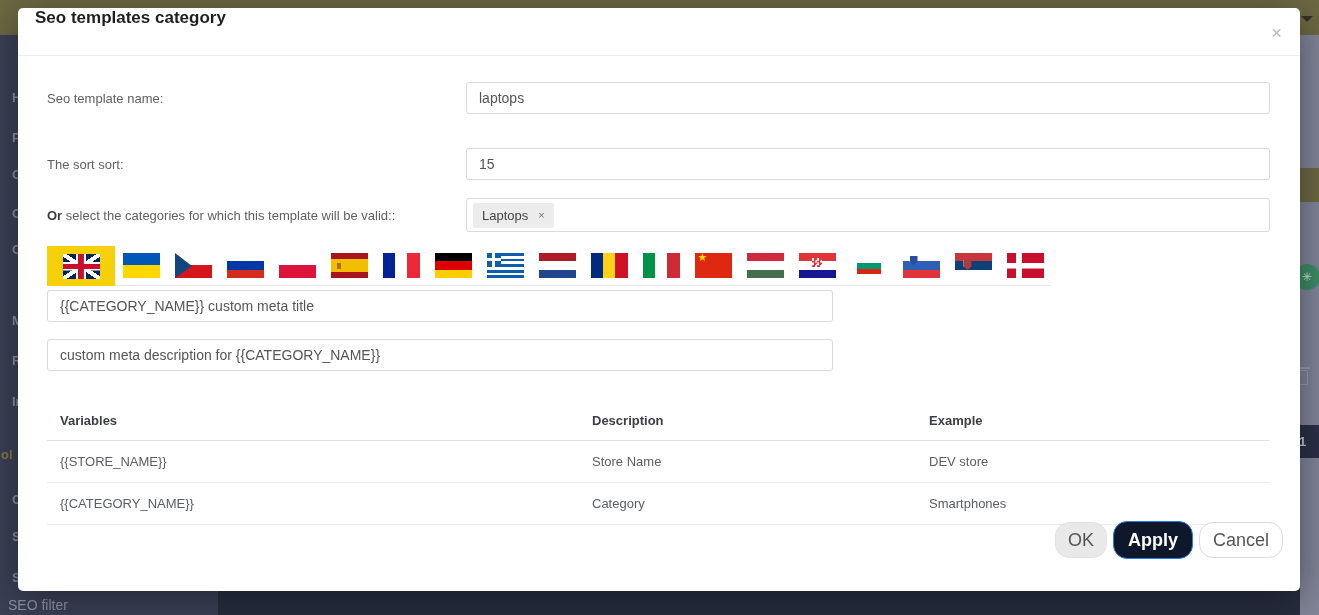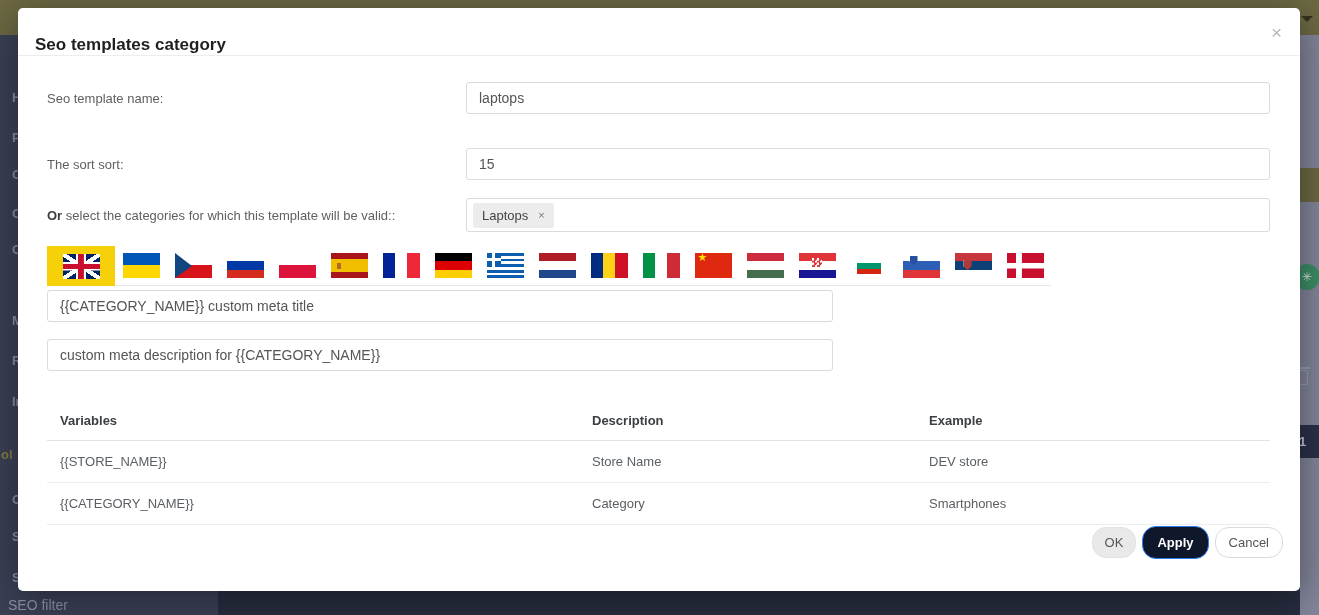--- a/index.html
+++ b/index.html
@@ -23,21 +23,21 @@
   .bg-trash{position:absolute;left:1295px;top:370px;width:11px;height:13px;border:1px solid #9aa0b0;
     border-radius:1px;z-index:2;}
   .bg-trash::before{content:"";position:absolute;left:-3px;top:-4px;width:17px;height:2px;background:#9aa0b0;}
   .bg-count-band{position:absolute;left:1293px;top:425px;width:26px;height:33px;background:#2b3048;z-index:2;
     color:#c9ccd8;font-size:13px;font-weight:700;line-height:33px;text-align:left;padding-left:6px;box-sizing:border-box;}
   .bg-bottom-strip{position:absolute;left:218px;top:585px;width:1082px;height:30px;background:#282d3f;z-index:1;}
 
   
   .modal{position:absolute;left:18px;top:8px;width:1282px;height:583px;background:#fff;border-radius:5px;
     box-shadow:0 8px 40px rgba(10,12,20,.5);z-index:10;box-sizing:border-box;}
-  .modal-header{height:47px;display:flex;align-items:flex-end;padding-left:17px;border-bottom:1px solid #ededed;position:relative;}
+  .modal-header{height:47px;display:flex;align-items:flex-start;padding-left:17px;border-bottom:1px solid #ededed;position:relative;}
   .modal-title{font-size:17px;font-weight:700;color:#1f1f1f;}
   .modal-close{position:absolute;right:16px;top:13px;font-size:19px;color:#b9b9b9;cursor:pointer;line-height:1;
     background:none;border:none;padding:2px;font-family:inherit;}
   .modal-body{position:relative;height:536px;}
 
   .form-row{display:grid;grid-template-columns:419px 1fr;align-items:center;margin:0 30px 0 29px;}
   .row-1{margin-top:26px;}
   .row-2{margin-top:34px;}
   .row-3{margin-top:18px;}
   .field-label{font-size:13px;color:#606060;}
@@ -105,21 +105,21 @@
   
   .vars-table{border-collapse:collapse;table-layout:fixed;width:1223px;margin:36px 30px 0 29px;}
   .vars-table col.c1{width:545px;} .vars-table col.c2{width:337px;}
   .vars-table th{font-size:13px;color:#3a3f44;font-weight:700;text-align:left;
     padding:6px 0 12px 0;border-bottom:1px solid #e3e3e3;}
   .vars-table td{font-size:13px;color:#5a5f64;padding:13px 0;border-bottom:1px solid #ececec;text-align:left;}
   .vars-table th:first-child,.vars-table td:first-child{padding-left:13px;}
 
   
   .modal-footer{position:absolute;right:17px;bottom:32px;display:flex;gap:6px;align-items:center;}
-  .btn{font-family:inherit;font-size:13px;border-radius:14px;cursor:pointer;line-height:1;}
+  .btn{font-family:inherit;font-size:18px;border-radius:14px;cursor:pointer;line-height:1;}
   .btn-ok{background:#e9e9e9;border:1px solid #e2e2e2;color:#555;padding:8px 12px;}
   .btn-apply{background:#0f172a;border:1px solid #2a7af2;color:#fff;font-weight:700;padding:9px 14px;}
   .btn-cancel{background:#fff;border:1px solid #d8dbe0;color:#555;padding:8px 13px;}
 </style>
 </head>
 <body>
 
 <div class="topbar">
   <span class="topbar-letter">A</span>
   <span class="topbar-caret"></span>

